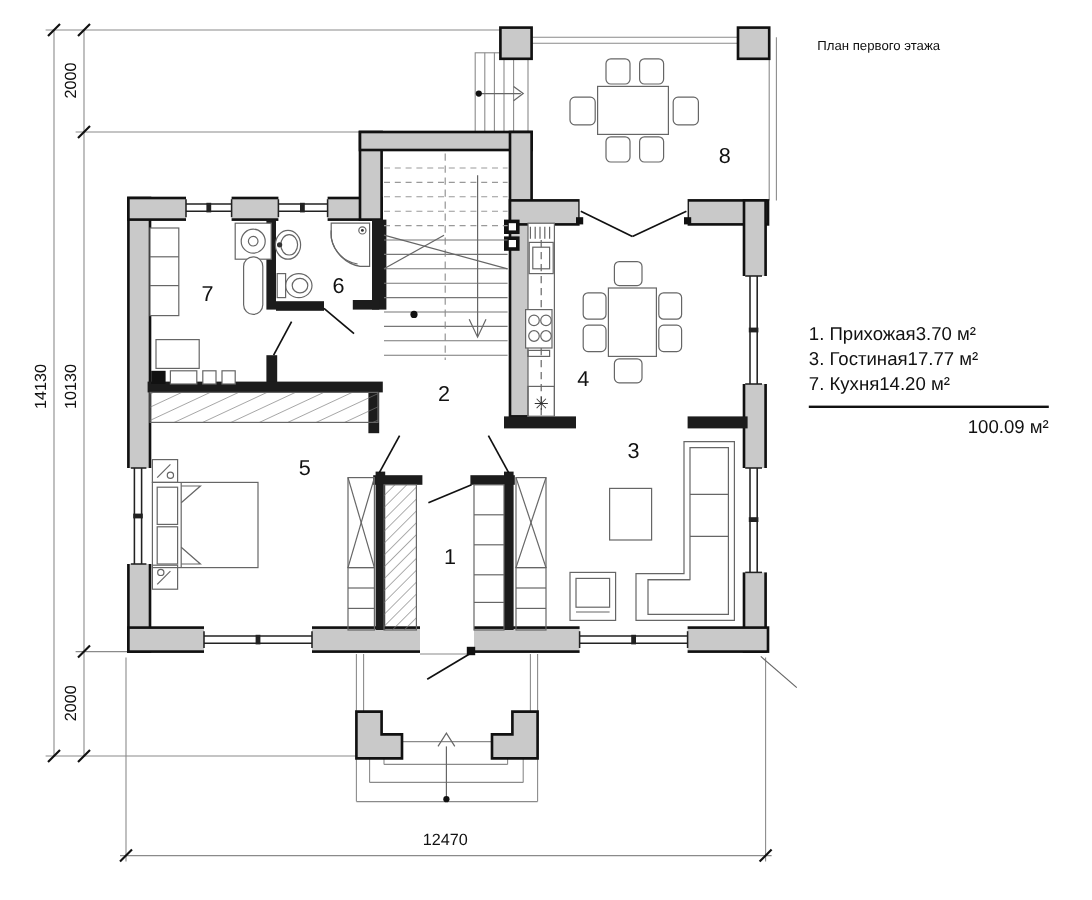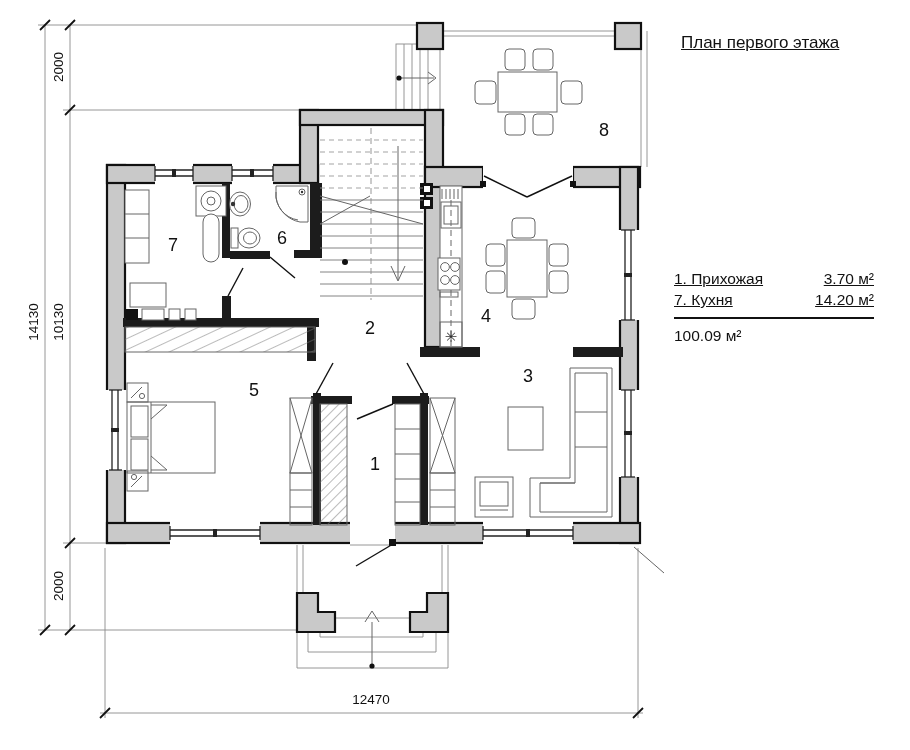--- a/index.html
+++ b/index.html
@@ -1,23 +1,23 @@
 <!DOCTYPE html>
 <html><head>
 <meta charset="utf-8">
 <style>
   html,body{margin:0;padding:0;background:#fff;}
   .canvas{position:relative;width:910px;height:750px;background:#ffffff;overflow:hidden;
           font-family:"Liberation Sans",sans-serif;}
   .plan-svg{position:absolute;left:0;top:0;}
-  .page-title{position:absolute;left:681px;top:33px;font-size:17px;color:#111;white-space:nowrap;text-decoration:underline;}
+  .page-title{position:absolute;left:681px;top:33px;font-size:11px;color:#111;white-space:nowrap;}
   .legend{position:absolute;left:674px;top:268px;width:200px;font-size:15.5px;color:#111;}
-  .lrow{display:flex;justify-content:space-between;height:21px;line-height:21px;white-space:nowrap;text-decoration:underline;}
+  .lrow{display:flex;height:21px;line-height:21px;white-space:nowrap;}
   .lsep{border-top:2px solid #111;margin-top:7px;}
-  .ltotal{text-align:left;padding-top:6px;height:22px;line-height:22px;}
+  .ltotal{text-align:right;padding-top:6px;height:22px;line-height:22px;}
 
   
   .wall{fill:#c9c9c9;stroke:#111;stroke-width:2.2;}
   .iwall{fill:#1c1c1c;stroke:none;}
   .whitegap{fill:#ffffff;stroke:none;}
   .win{stroke:#222;stroke-width:1.3;fill:none;}
   .thin{stroke:#8a8a8a;stroke-width:0.9;fill:none;}
   .thin2{stroke:#666;stroke-width:1;fill:none;}
   .furn{stroke:#666;stroke-width:1;fill:#ffffff;}
   .furnl{stroke:#666;stroke-width:1;fill:none;}
@@ -397,20 +397,24 @@
 </svg>
 
 <div class="page-title">План первого этажа</div>
 
 <div class="legend">
   <div class="lrow">
     <span>1. Прихожая</span>
     <span>3.70 м²</span>
   </div>
   <div class="lrow">
+    <span>3. Гостиная</span>
+    <span>17.77 м²</span>
+  </div>
+  <div class="lrow">
     <span>7. Кухня</span>
     <span>14.20 м²</span>
   </div>
   <div class="lsep"></div>
   <div class="ltotal">100.09 м²</div>
 </div>
 
 </div>
 
 </body></html>

